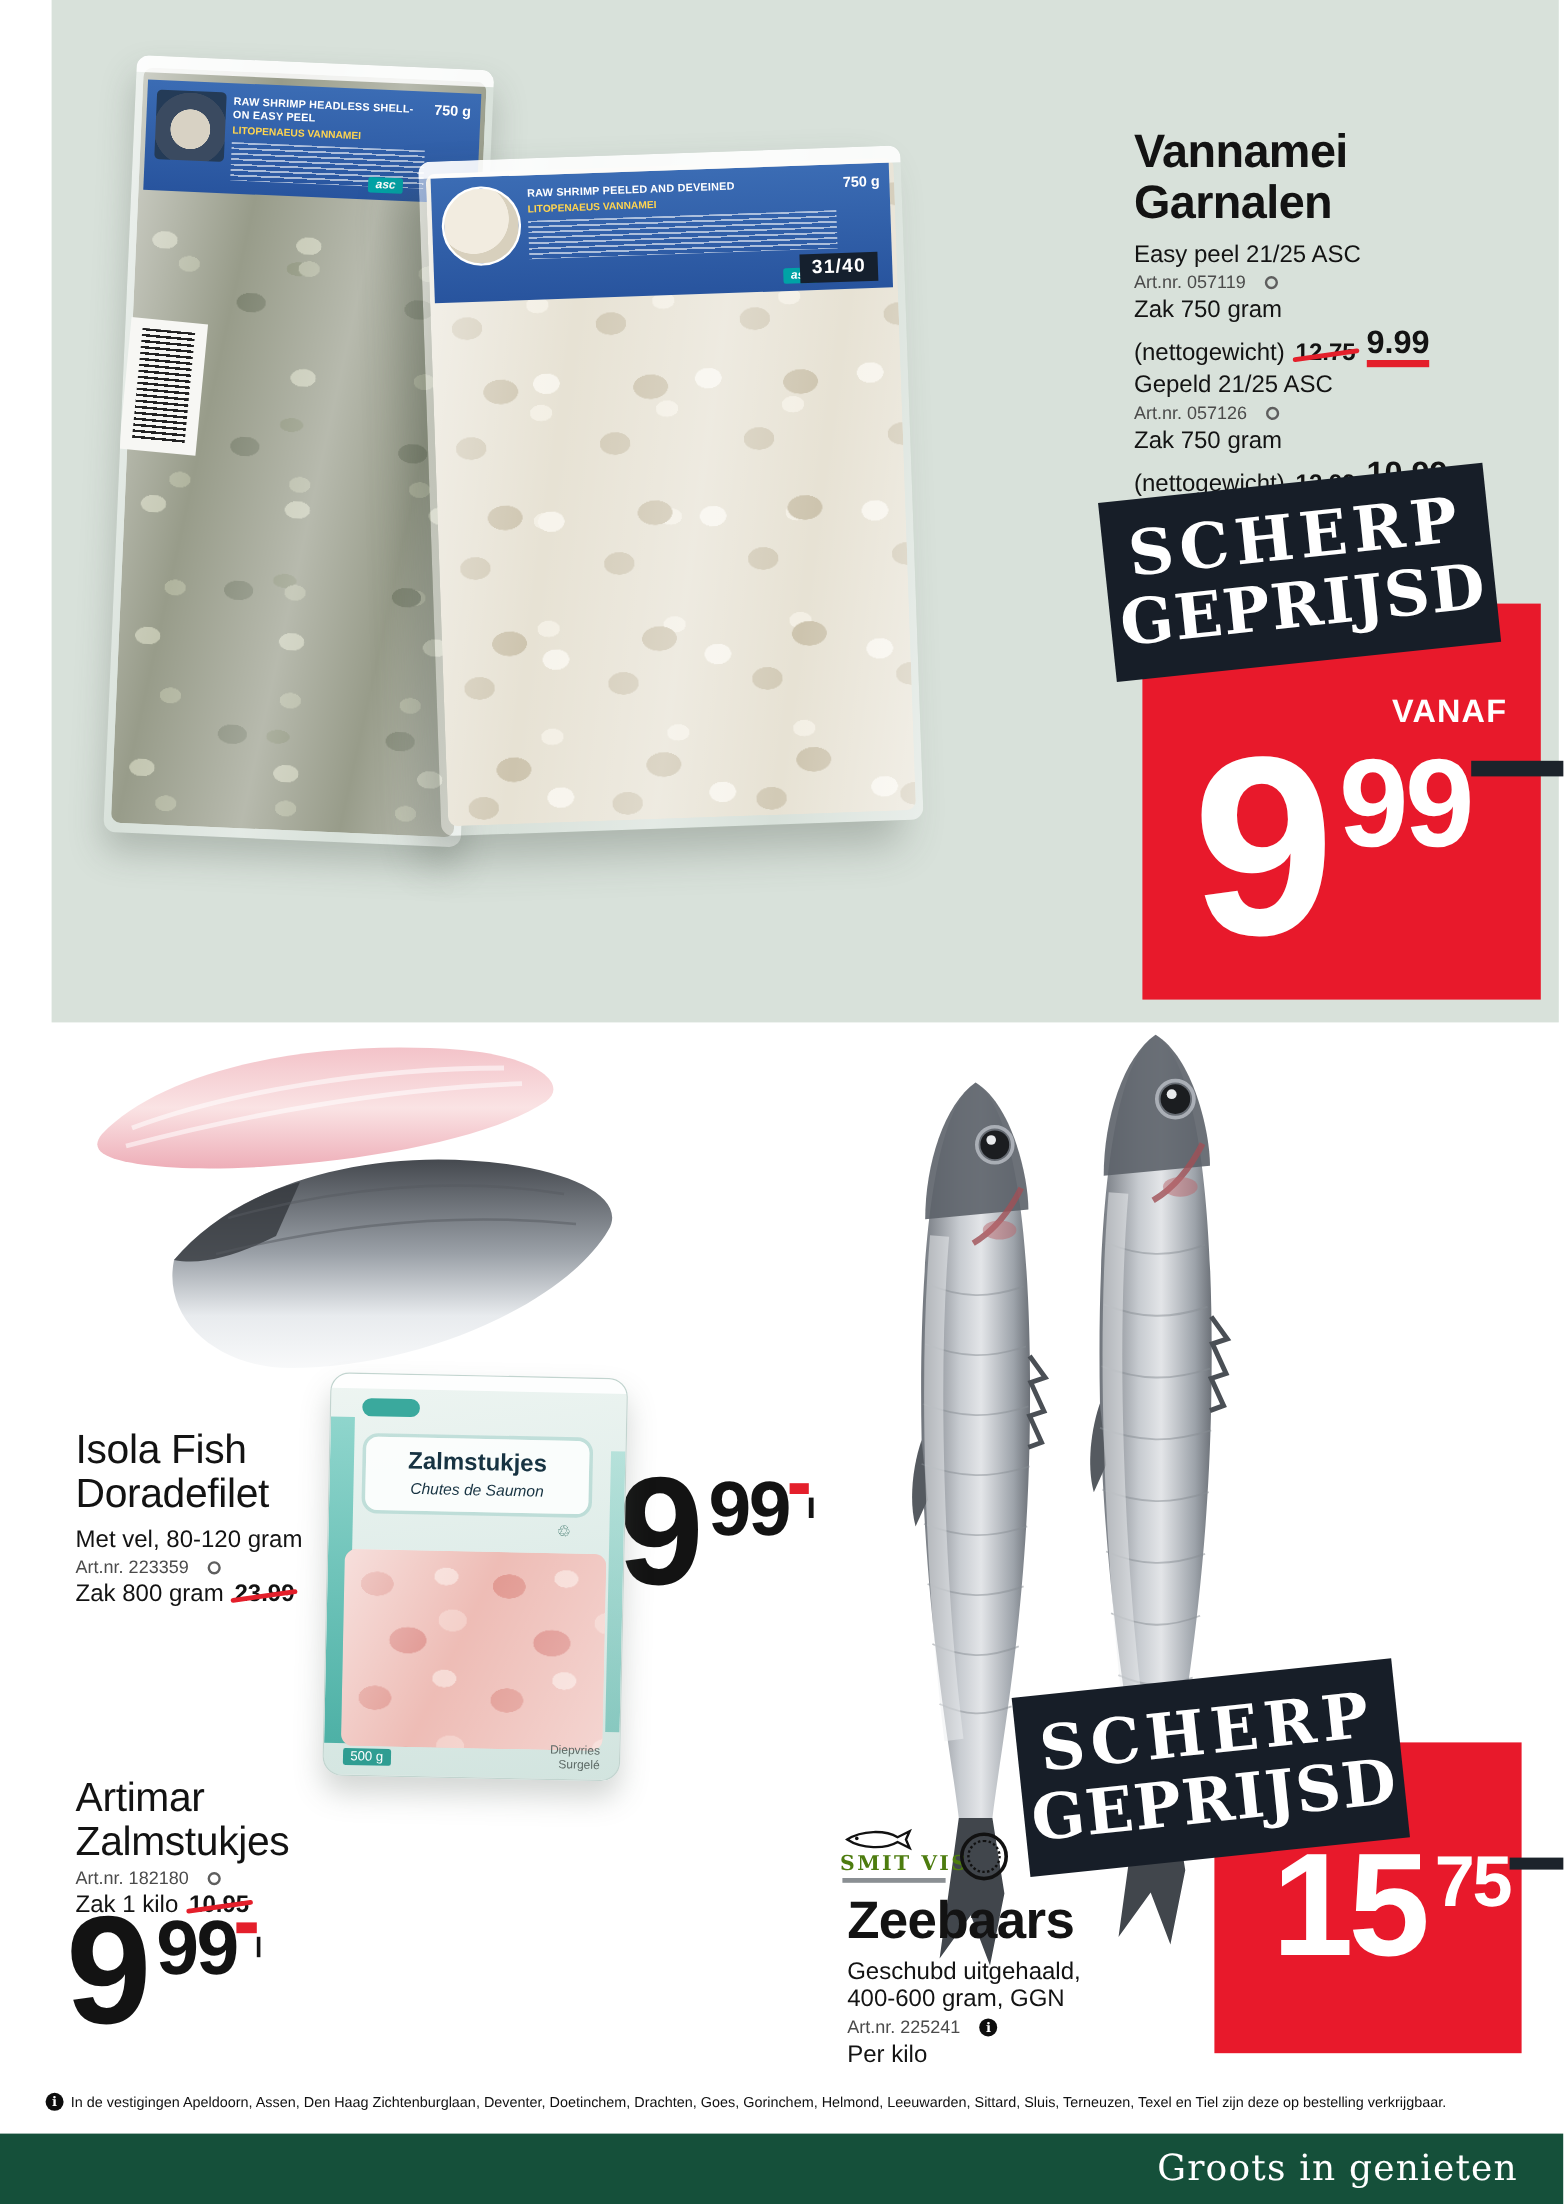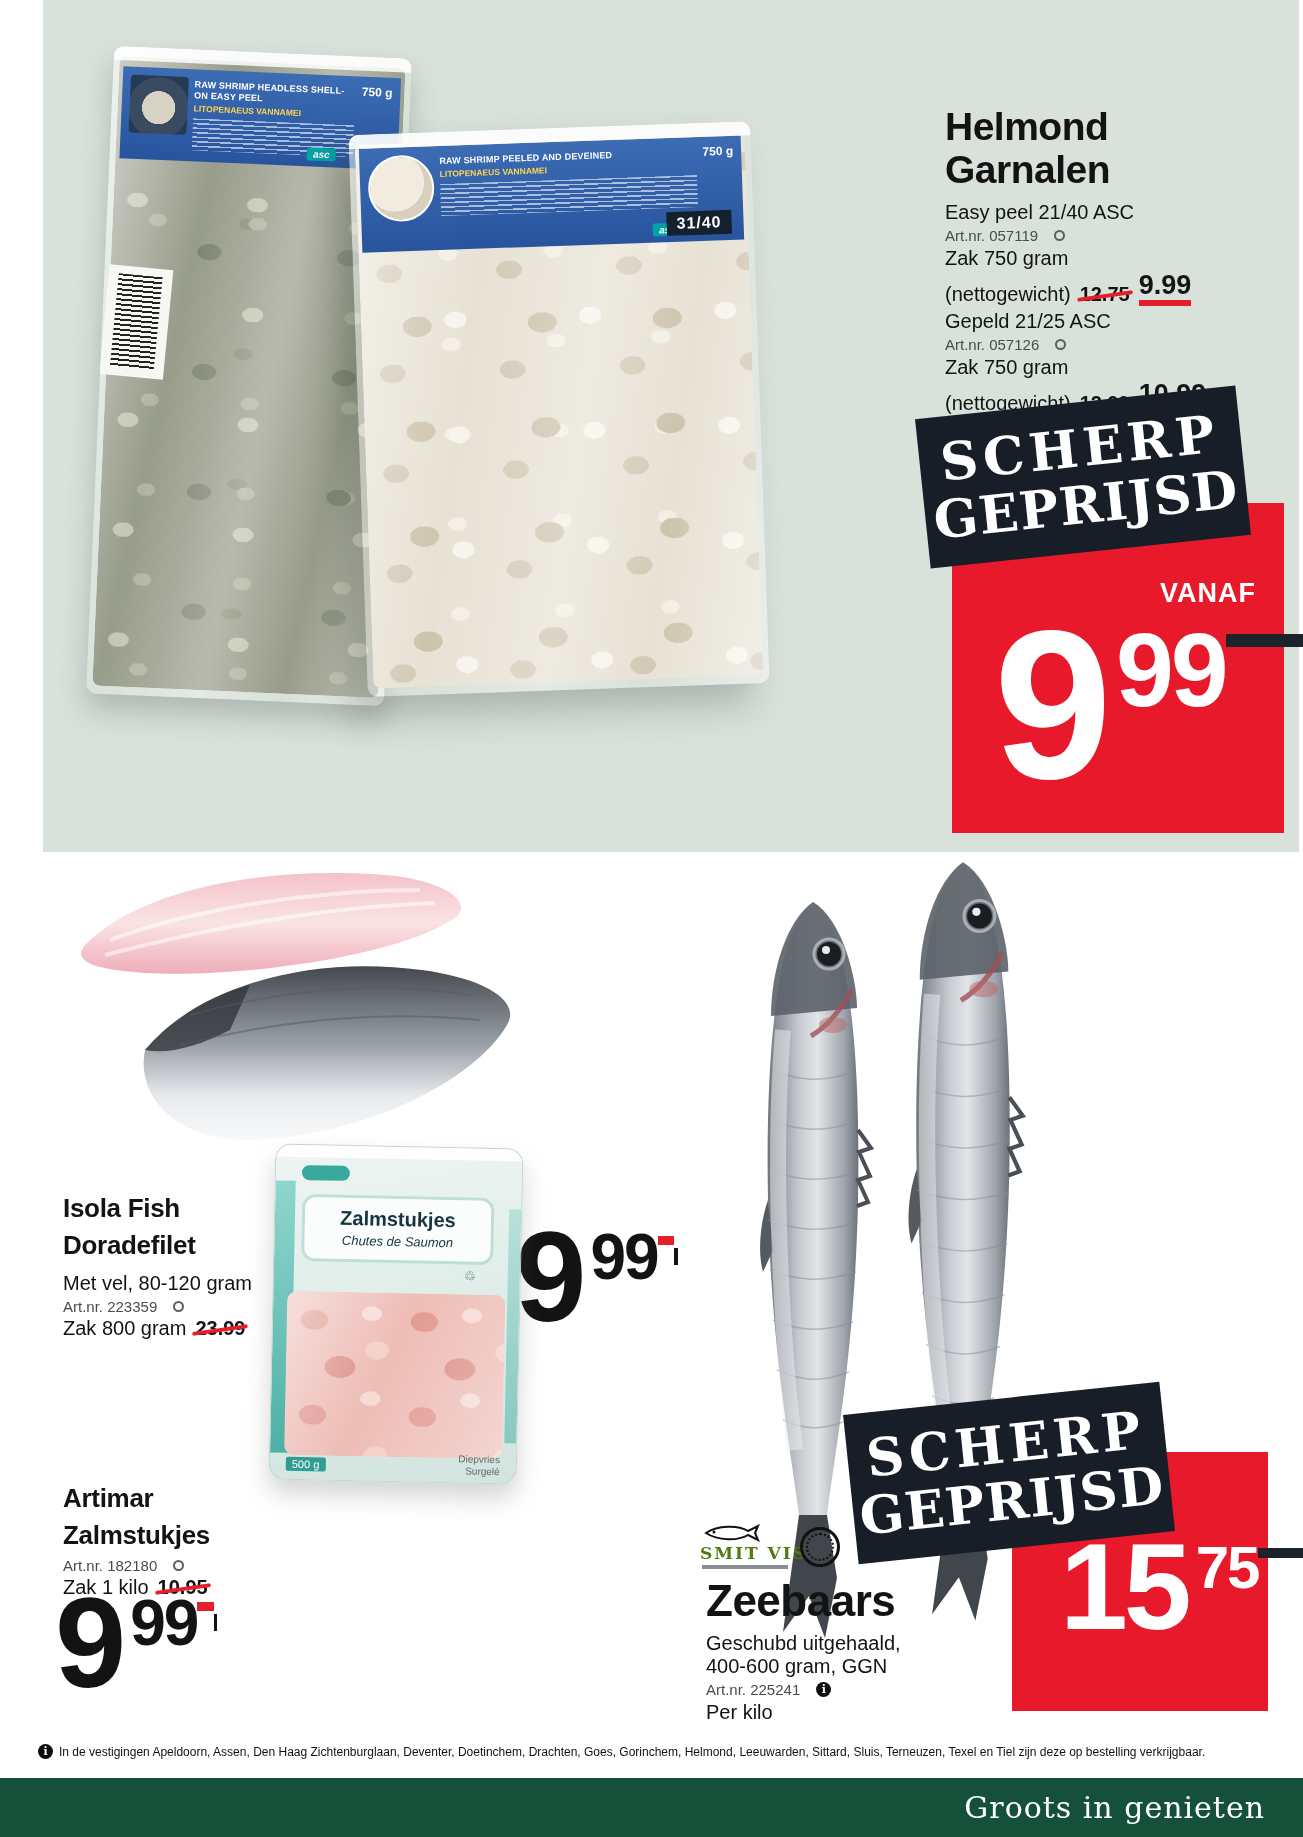--- a/index.html
+++ b/index.html
@@ -94,21 +94,21 @@
   .pr-md .p-dec { font-size:64px; letter-spacing:-2px; }
   .pr-md .p-bar { width:100%; height:9px; background:#e41f2b; margin-top:4px; }
   .pr-md .p-dot { width:20px; height:17px; background:#131313; margin-top:16px; }
   .price-dorade { left:448px; top:1230px; }
   .price-zalm { left:55px; top:1596px; }
 
   
   .prod-block { position:absolute; }
   .isola { left:63px; top:1190px; }
   .artimar { left:63px; top:1480px; }
-  .h2 { font-size:26px; line-height:37px; font-weight:700; letter-spacing:-.3px; }
+  .h2 { font-size:34px; line-height:37px; font-weight:400; letter-spacing:-.3px; }
   .desc { font-size:20px; margin-top:8px; }
 
   
   .photo { position:absolute; }
   .dorade-img { left:50px; top:845px; width:500px; height:335px; }
   .bass-img { left:695px; top:848px; width:410px; height:815px; z-index:1; }
 
   
   .salmon-bag { position:absolute; left:272px; top:1146px; width:248px; height:336px; transform:rotate(1.2deg); z-index:2; }
   .sb-body { position:absolute; inset:0; border-radius:16px; background:linear-gradient(170deg,#eef5f2,#dcebe7 60%,#d2e4df);
@@ -187,24 +187,24 @@
           <div class="faux"></div>
         </div>
         <div class="wt">750 g</div>
         <div class="asc-badge">asc</div>
         <div class="count-box">31/40</div>
       </div>
     </div>
 
     <div class="info-col">
       <div class="h-title">
-        <div>Helmond</div>
+        <div>Vannamei</div>
         <div>Garnalen</div>
       </div>
-      <div class="sub">Easy peel 21/40 ASC</div>
+      <div class="sub">Easy peel 21/25 ASC</div>
       <div class="artnr">
         <span>Art.nr. 057119</span>
         <span class="circ"></span>
       </div>
       <div class="size">Zak 750 gram</div>
       <div class="pl">
         <span>(nettogewicht)</span>
         <span class="struck">12.75</span>
         <span class="np">9.99</span>
       </div>

